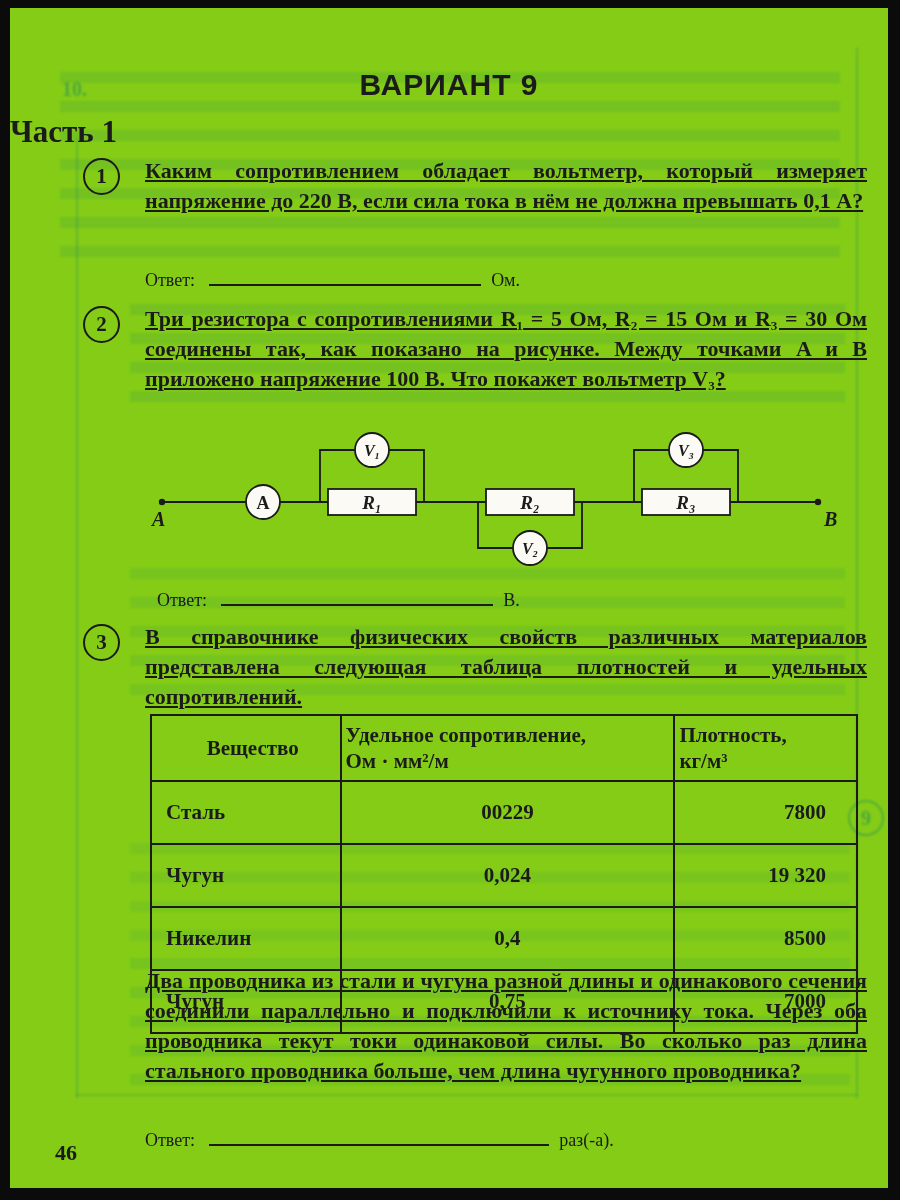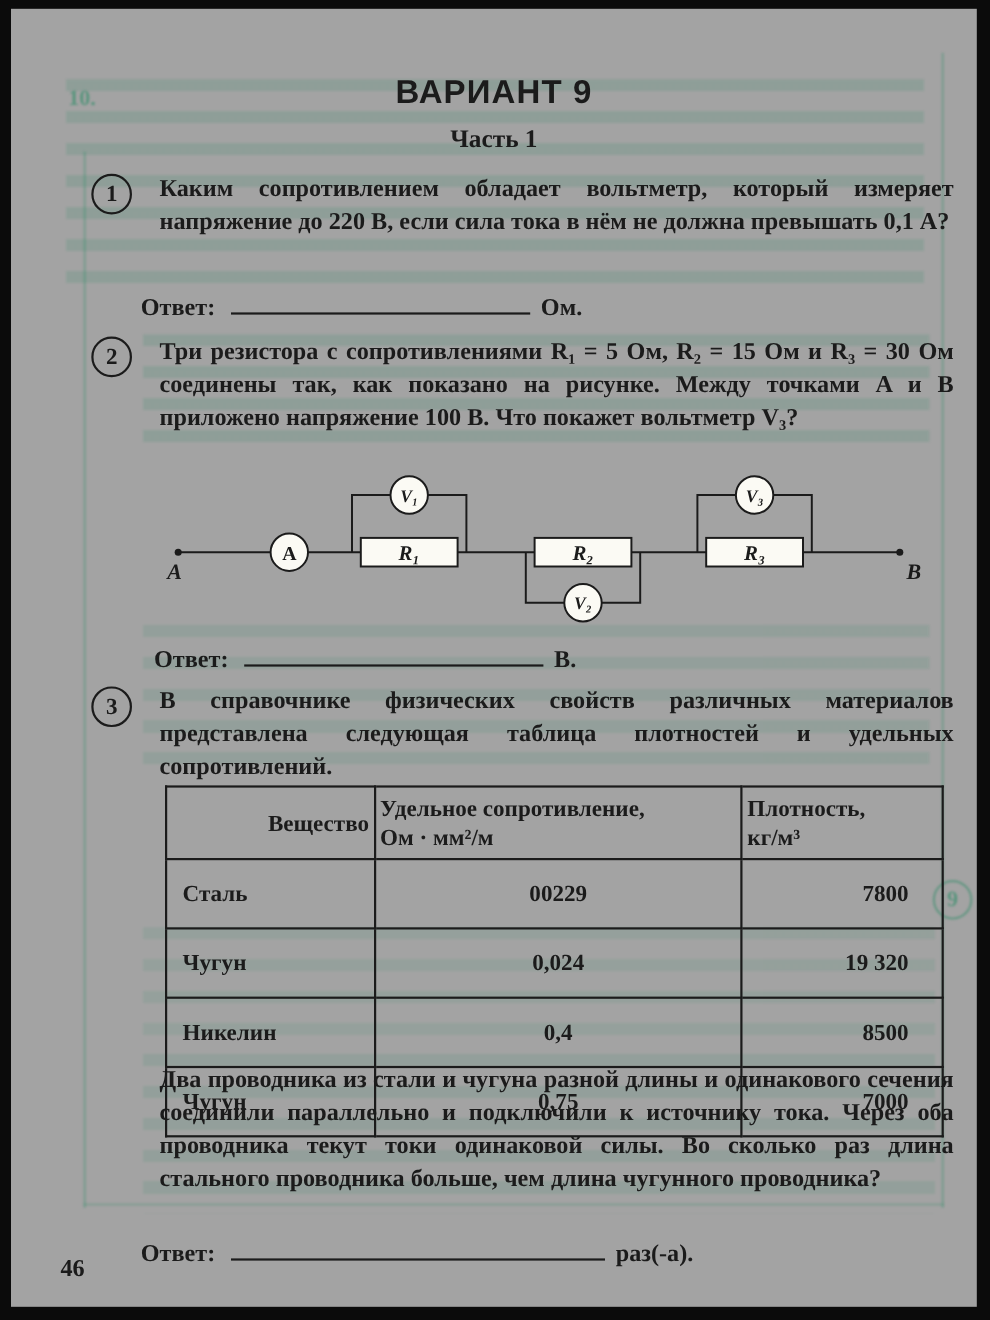--- a/index.html
+++ b/index.html
@@ -8,21 +8,21 @@
     width: 900px; height: 1200px;
     background: #0b0b0b;
     position: relative;
     overflow: hidden;
     font-family: "Liberation Serif", "DejaVu Serif", serif;
     color: #1b1b1b;
   }
   .page {
     position: absolute; left: 10px; top: 8px;
     width: 878px; height: 1180px;
-    background: #a3a3a3;
+    background: #84cc16;
     overflow: hidden;
   }
 
   
   .bleed { position: absolute; pointer-events: none; filter: blur(1px); }
   .bleed-stripes {
     background: repeating-linear-gradient(180deg,
       rgba(32,138,96,0.15) 0px, rgba(32,138,96,0.15) 11px,
       rgba(32,138,96,0) 11px, rgba(32,138,96,0) 29px);
   }
@@ -37,37 +37,38 @@
 
   
   .title {
     position: absolute; top: 60px; left: 0; width: 100%;
     margin: 0; text-align: center;
     font-family: "Liberation Sans", "DejaVu Sans", sans-serif;
     font-size: 30px; font-weight: 700; letter-spacing: 1px;
   }
   .part {
     position: absolute; top: 106px; left: 0; width: 100%;
-    text-align: center; font-size: 23px; font-weight: 700;
+    text-align: left; font-size: 31px; font-weight: 700;
   }
 
   
   .qnum {
     position: absolute; left: 73px;
     width: 37px; height: 37px;
     border: 2px solid #1b1b1b; border-radius: 50%;
     text-align: center; line-height: 33px;
     font-size: 21px; font-weight: 700;
   }
   .qtext {
     position: absolute; left: 135px; width: 722px; margin: 0;
     font-size: 22px; line-height: 30px; font-weight: 700;
     text-align: justify;
-  }
-  .answer { position: absolute; left: 118px; font-size: 22px; font-weight: 700; white-space: nowrap; }
+    text-decoration: underline;
+  }
+  .answer { position: absolute; left: 135px; font-size: 18px; font-weight: 400; white-space: nowrap; }
   .blank {
     display: inline-block; height: 20px;
     border-bottom: 2px solid #1b1b1b;
     margin: 0 10px 0 14px; vertical-align: baseline;
   }
   .blank-1, .blank-2 { width: 272px; }
   .blank-3 { width: 340px; }
 
   
   .circuit { position: absolute; left: 140px; top: 414px; width: 710px; height: 150px; }
@@ -84,21 +85,21 @@
   .props-table {
     position: absolute; left: 140px; top: 706px; width: 708px;
     border-collapse: collapse;
     font-size: 21px; font-weight: 700;
   }
   .props-table th, .props-table td { border: 2px solid #1b1b1b; }
   .props-table th {
     white-space: pre-line; text-align: left;
     line-height: 26px; padding: 6px 4px;
   }
-  .props-table th.h-substance { text-align: right; padding-left: 18px; margin-left: 39px; }
+  .props-table th.h-substance { text-align: center; padding-left: 18px; margin-left: 39px; }
   .props-table td { line-height: 27px; padding: 17px 0; }
   .td-substance { text-align: left; padding-left: 14px !important; }
   .td-resistivity { text-align: center; }
   .td-density { text-align: right; padding-right: 30px !important; }
 
   .page-number { position: absolute; left: 45px; top: 1132px; font-size: 22px; font-weight: 700; }
 </style>
 </head>
 <body>
 

